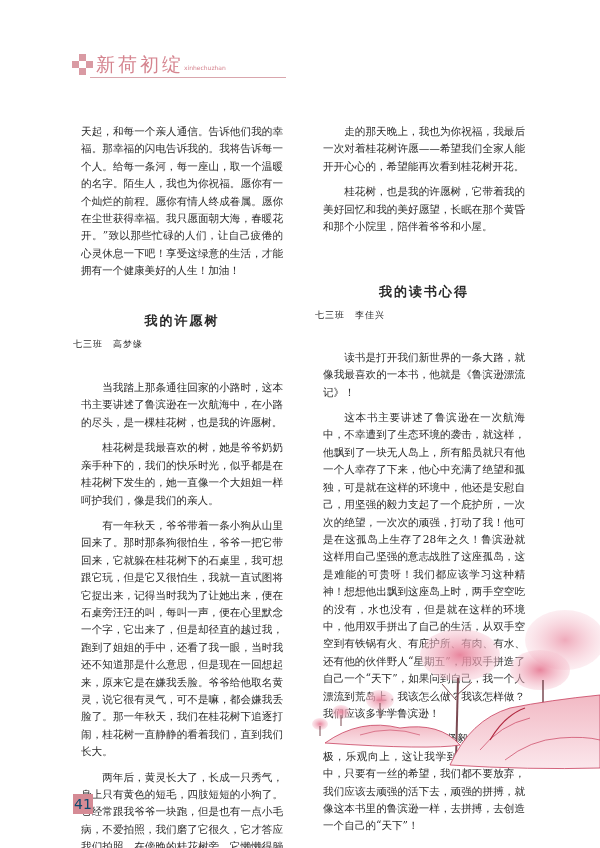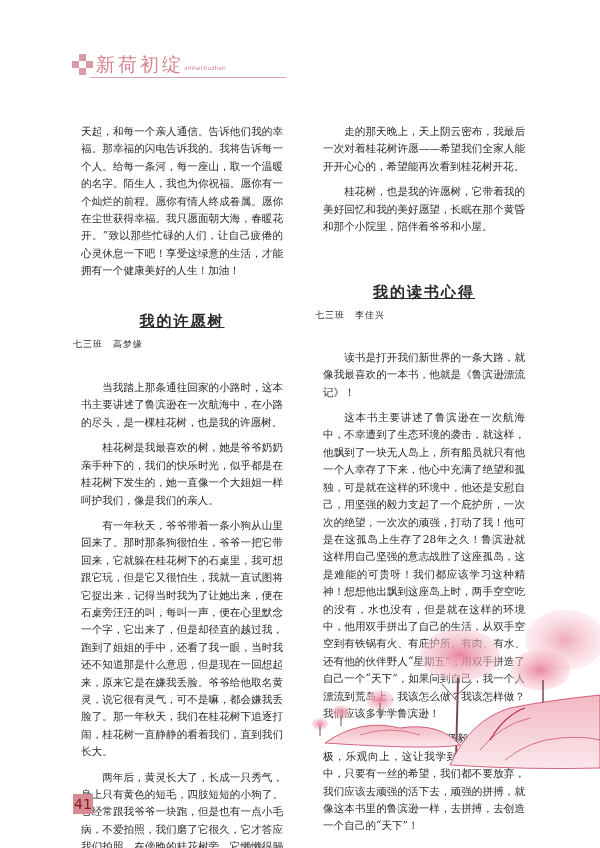--- a/index.html
+++ b/index.html
@@ -13,25 +13,25 @@
   .header-sub { position: absolute; left: 112px; top: 14px; font-family: "DejaVu Sans", sans-serif;
                 font-size: 6px; color: #d5848f; }
   .header-rule { position: absolute; left: 18px; top: 27px; width: 196px; height: 1px; background: #d9a6ad; }
 
   .col { position: absolute; font-size: 10.6px; line-height: 17.4px; text-align: justify; }
   .col-left { left: 73px; top: 115px; width: 218px; }
   .col-right { left: 315px; top: 115px; width: 218px; }
   .col p { margin: 8px; text-indent: 2em; }
   .col p.noindent { text-indent: 0; }
 
-  .article-title { font-size: 15px; text-align: center; letter-spacing: 2px; margin: 0; line-height: 22px; text-decoration: underline; }
+  .article-title { font-size: 13px; text-align: center; letter-spacing: 2px; margin: 0; line-height: 22px; }
   .byline { font-size: 9px; margin: 4px 0 0 0; letter-spacing: 1px; }
 
   .page-num { position: absolute; left: 73px; top: 794px; width: 20px; height: 20px; background: #d58b95;
-              color: #7f1d1d; font-family: "DejaVu Sans", sans-serif; font-size: 14px; line-height: 20px;
+              color: #0c4a6e; font-family: "DejaVu Sans", sans-serif; font-size: 14px; line-height: 20px;
               text-align: center; }
   .blossom { position: absolute; left: 300px; top: 600px; width: 300px; height: 190px; }
 </style>
 </head>
 <body>
 
 <div class="header">
   <div class="logo-squares">
     <span style="left:7px;top:0;"></span>
     <span style="left:0;top:7px;"></span>
@@ -51,21 +51,21 @@
   <div style="height:18px"></div>
   <p>当我踏上那条通往回家的小路时，这本书主要讲述了鲁滨逊在一次航海中，在小路的尽头，是一棵桂花树，也是我的许愿树。</p>
   <p>桂花树是我最喜欢的树，她是爷爷奶奶亲手种下的，我们的快乐时光，似乎都是在桂花树下发生的，她一直像一个大姐姐一样呵护我们，像是我们的亲人。</p>
   <p>有一年秋天，爷爷带着一条小狗从山里回来了。那时那条狗很怕生，爷爷一把它带回来，它就躲在桂花树下的石桌里，我可想跟它玩，但是它又很怕生，我就一直试图将它捉出来，记得当时我为了让她出来，便在石桌旁汪汪的叫，每叫一声，便在心里默念一个字，它出来了，但是却径直的越过我，跑到了姐姐的手中，还看了我一眼，当时我还不知道那是什么意思，但是现在一回想起来，原来它是在嫌我丢脸。爷爷给他取名黄灵，说它很有灵气，可不是嘛，都会嫌我丢脸了。那一年秋天，我们在桂花树下追逐打闹，桂花树一直静静的看着我们，直到我们长大。</p>
   <p>两年后，黄灵长大了，长成一只秀气，身上只有黄色的短毛，四肢短短的小狗了。它经常跟我爷爷一块跑，但是也有一点小毛病，不爱拍照，我们磨了它很久，它才答应我们拍照，在傍晚的桂花树旁，它懒懒得躺在自己的窝里，阳光缓缓的透过桂花树的缝隙洒在它的身上，美的像是一幅画。</p>
   <p>那一年秋天，桂花树并没有开花，爷爷给她检查了一下，并没有什么问题。</p>
 
 </div>
 
 <div class="col col-right">
-  <p>走的那天晚上，天上阴云密布，我最后一次对着桂花树许愿——希望我们全家人能开开心心的，希望能再次看到桂花树开花。</p>
+  <p>走的那天晚上，我也为你祝福，我最后一次对着桂花树许愿——希望我们全家人能开开心心的，希望能再次看到桂花树开花。</p>
   <p>桂花树，也是我的许愿树，它带着我的美好回忆和我的美好愿望，长眠在那个黄昏和那个小院里，陪伴着爷爷和小屋。</p>
   <div style="height:38px"></div>
   <h2 class="article-title">我的读书心得</h2>
   <div class="byline">七三班　李佳兴</div>
   <div style="height:16px"></div>
   <p>读书是打开我们新世界的一条大路，就像我最喜欢的一本书，他就是《鲁滨逊漂流记》！</p>
   <p>这本书主要讲述了鲁滨逊在一次航海中，不幸遭到了生态环境的袭击，就这样，他飘到了一块无人岛上，所有船员就只有他一个人幸存了下来，他心中充满了绝望和孤独，可是就在这样的环境中，他还是安慰自己，用坚强的毅力支起了一个庇护所，一次次的绝望，一次次的顽强，打动了我！他可是在这孤岛上生存了28年之久！鲁滨逊就这样用自己坚强的意志战胜了这座孤岛，这是难能的可贵呀！我们都应该学习这种精神！想想他出飘到这座岛上时，两手空空吃的没有，水也没有，但是就在这样的环境中，他用双手拼出了自己的生活，从双手空空到有铁锅有火、有庇护所、有肉、有水、还有他的伙伴野人“星期五”，用双手拼造了自己一个“天下”，如果问到自己，我一个人漂流到荒岛上，我该怎么做？我该怎样做？我们应该多学学鲁滨逊！</p>
   <p>可见，倒是鲁滨逊的坚毅的精神，积极，乐观向上，这让我学到在恶劣的环境中，只要有一丝的希望，我们都不要放弃，我们应该去顽强的活下去，顽强的拼搏，就像这本书里的鲁滨逊一样，去拼搏，去创造一个自己的“天下”！</p>
 </div>
 

